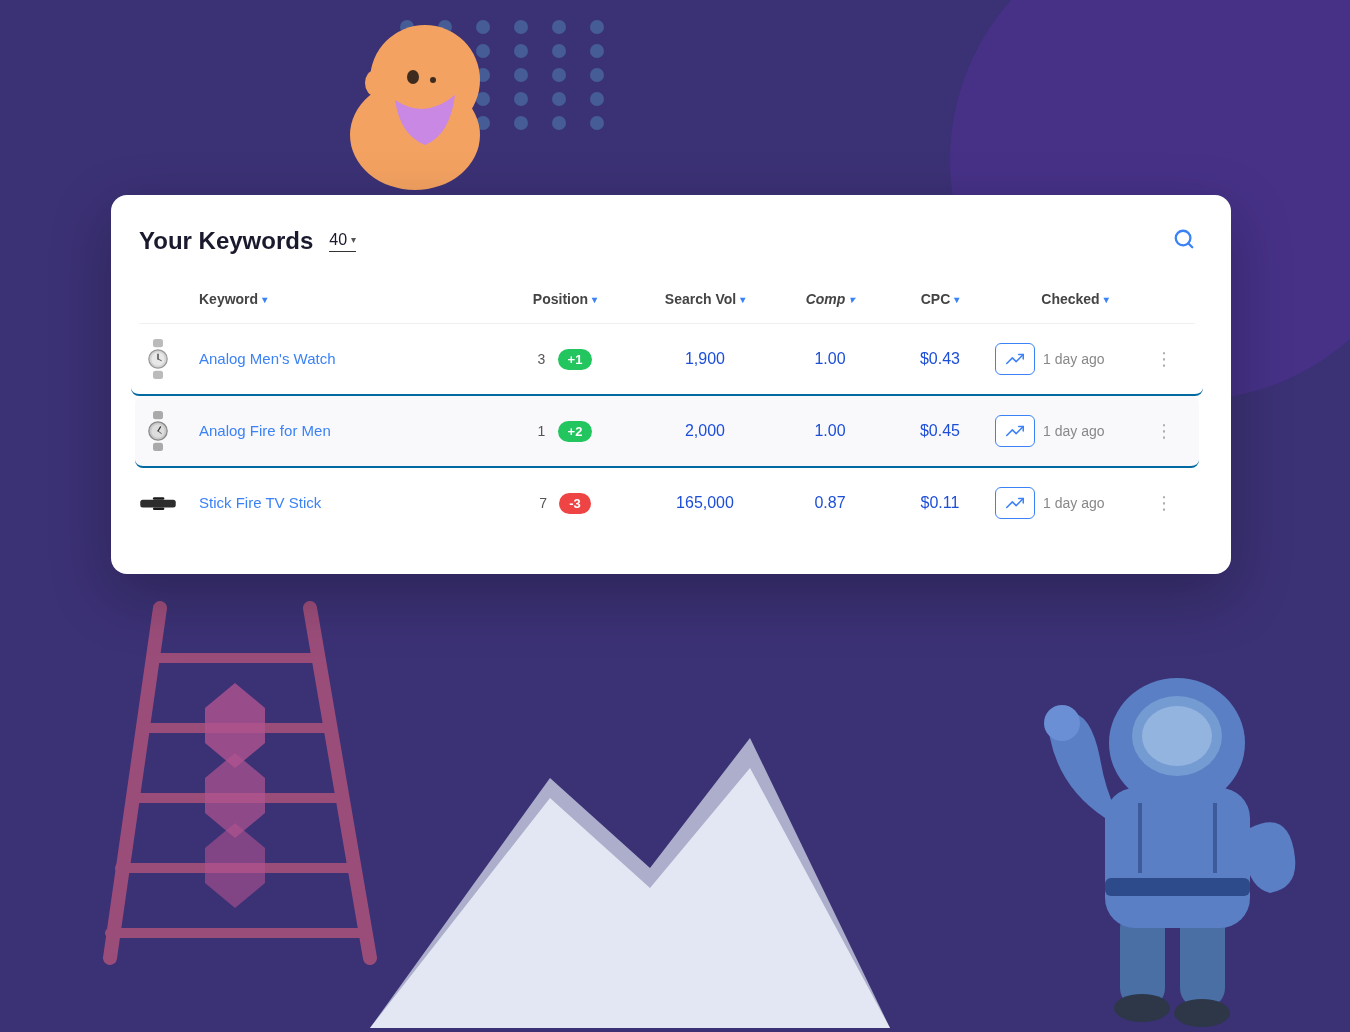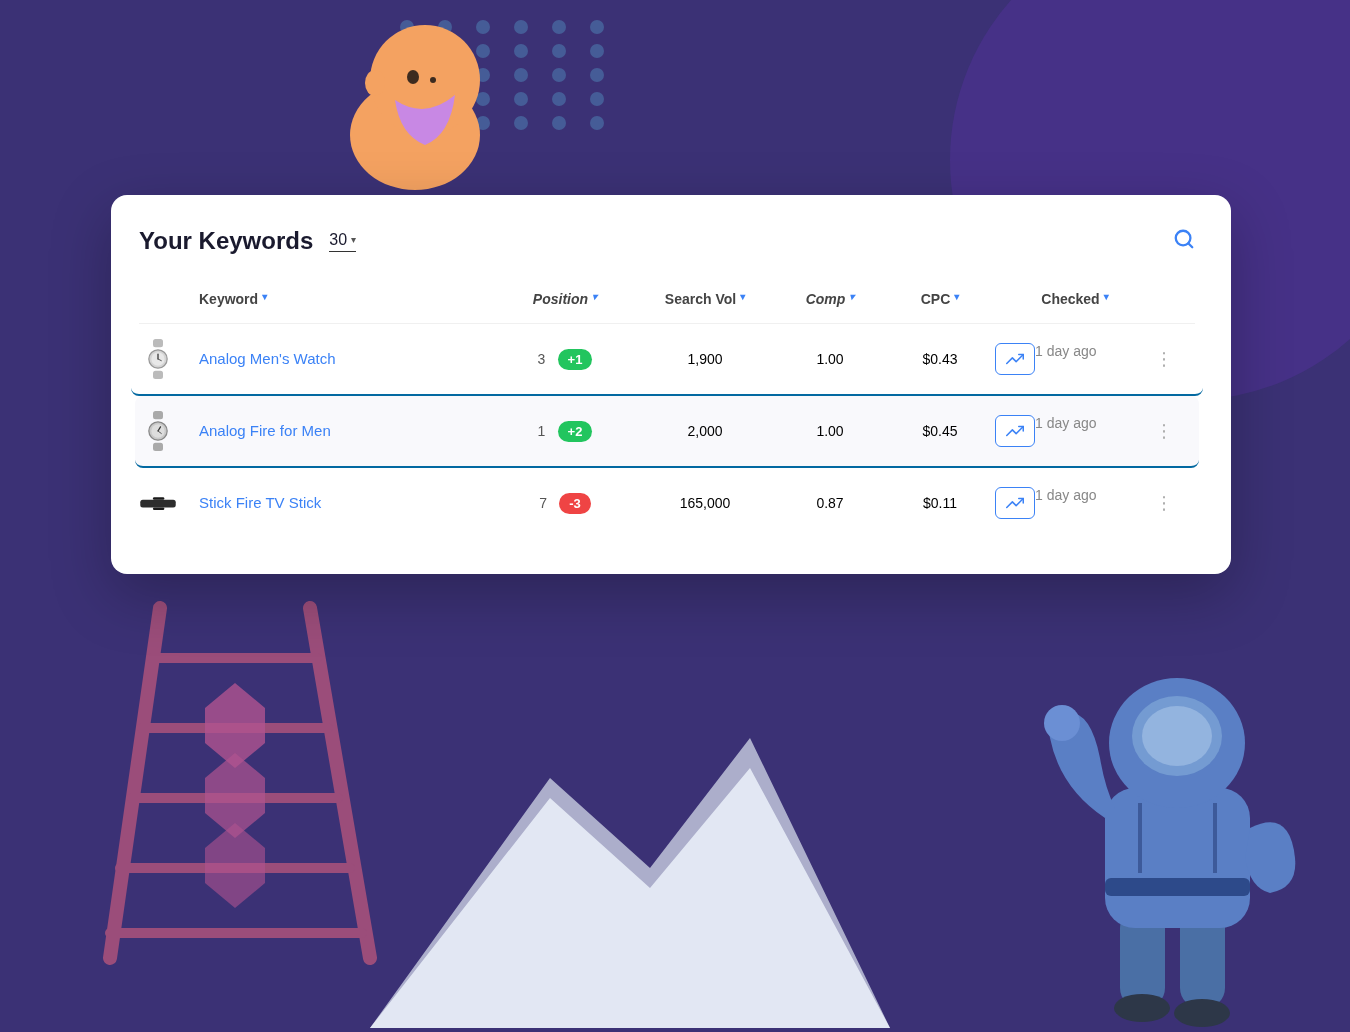--- a/index.html
+++ b/index.html
@@ -110,20 +110,21 @@
       padding: 8px 0 16px 0;
       border-bottom: 1px solid #f0f0f0;
       align-items: center;
     }
 
     .col-header {
       font-size: 14px;
       font-weight: 600;
       color: #444;
       display: flex;
+      align-items: center;
       gap: 4px;
     }
 
     .col-header .sort-icon {
       font-size: 10px;
       color: #3b82f6;
     }
 
     
     .table-row {
@@ -161,22 +162,22 @@
 
     .keyword-link {
       color: #3b82f6;
       font-size: 15px;
       font-weight: 500;
       text-decoration: none;
       cursor: pointer;
     }
 
     .cell-value {
-      font-size: 14px;
-      color: #000000;
+      font-size: 16px;
+      color: #1d4ed8;
       text-align: center;
     }
 
     .position-cell {
       display: flex;
       align-items: center;
       gap: 8px;
     }
 
     .position-num {
@@ -204,21 +205,22 @@
       cursor: pointer;
       color: #3b82f6;
       font-size: 16px;
       display: inline-flex;
       align-items: center;
       justify-content: center;
     }
 
     .checked-cell {
       display: flex;
-      gap: 0;
+      align-items: center;
+      gap: 8px;
     }
 
     .checked-time {
       font-size: 14px;
       color: #888;
     }
 
     .more-btn {
       background: none;
       border: none;
@@ -371,41 +373,41 @@
     <line x1="175" y1="215" x2="175" y2="285" stroke="#3d5a9a" stroke-width="4"></line>
   </svg>
 </div>
 
 <div class="card">
 
   <div class="card-header">
     <div class="card-title-area">
       <span class="card-title">Your Keywords</span>
       <div class="count-dropdown">
-        <span class="count-value">30</span>
+        <span class="count-value">40</span>
         <span class="chevron-icon">▾</span>
       </div>
     </div>
     <button class="search-icon-btn">
       <svg width="22" height="22" viewBox="0 0 24 24" fill="none" stroke="#3b82f6" stroke-width="2.5" stroke-linecap="round" stroke-linejoin="round">
         <circle cx="11" cy="11" r="8"></circle>
         <line x1="21" y1="21" x2="16.65" y2="16.65"></line>
       </svg>
     </button>
   </div>
 
   <div class="table-container">
 
     <div class="table-header">
       <div class="col-header"></div>
       <div class="col-header">
         <span>Keyword</span>
         <span class="sort-icon">▾</span>
       </div>
-      <div class="col-header" style="justify-content:center;font-style:italic;">
+      <div class="col-header" style="justify-content:center;">
         <span>Position</span>
         <span class="sort-icon">▾</span>
       </div>
       <div class="col-header" style="justify-content:center;">
         <span>Search Vol</span>
         <span class="sort-icon">▾</span>
       </div>
       <div class="col-header" style="justify-content:center;font-style:italic;">
         <span>Comp</span>
         <span class="sort-icon">▾</span>

